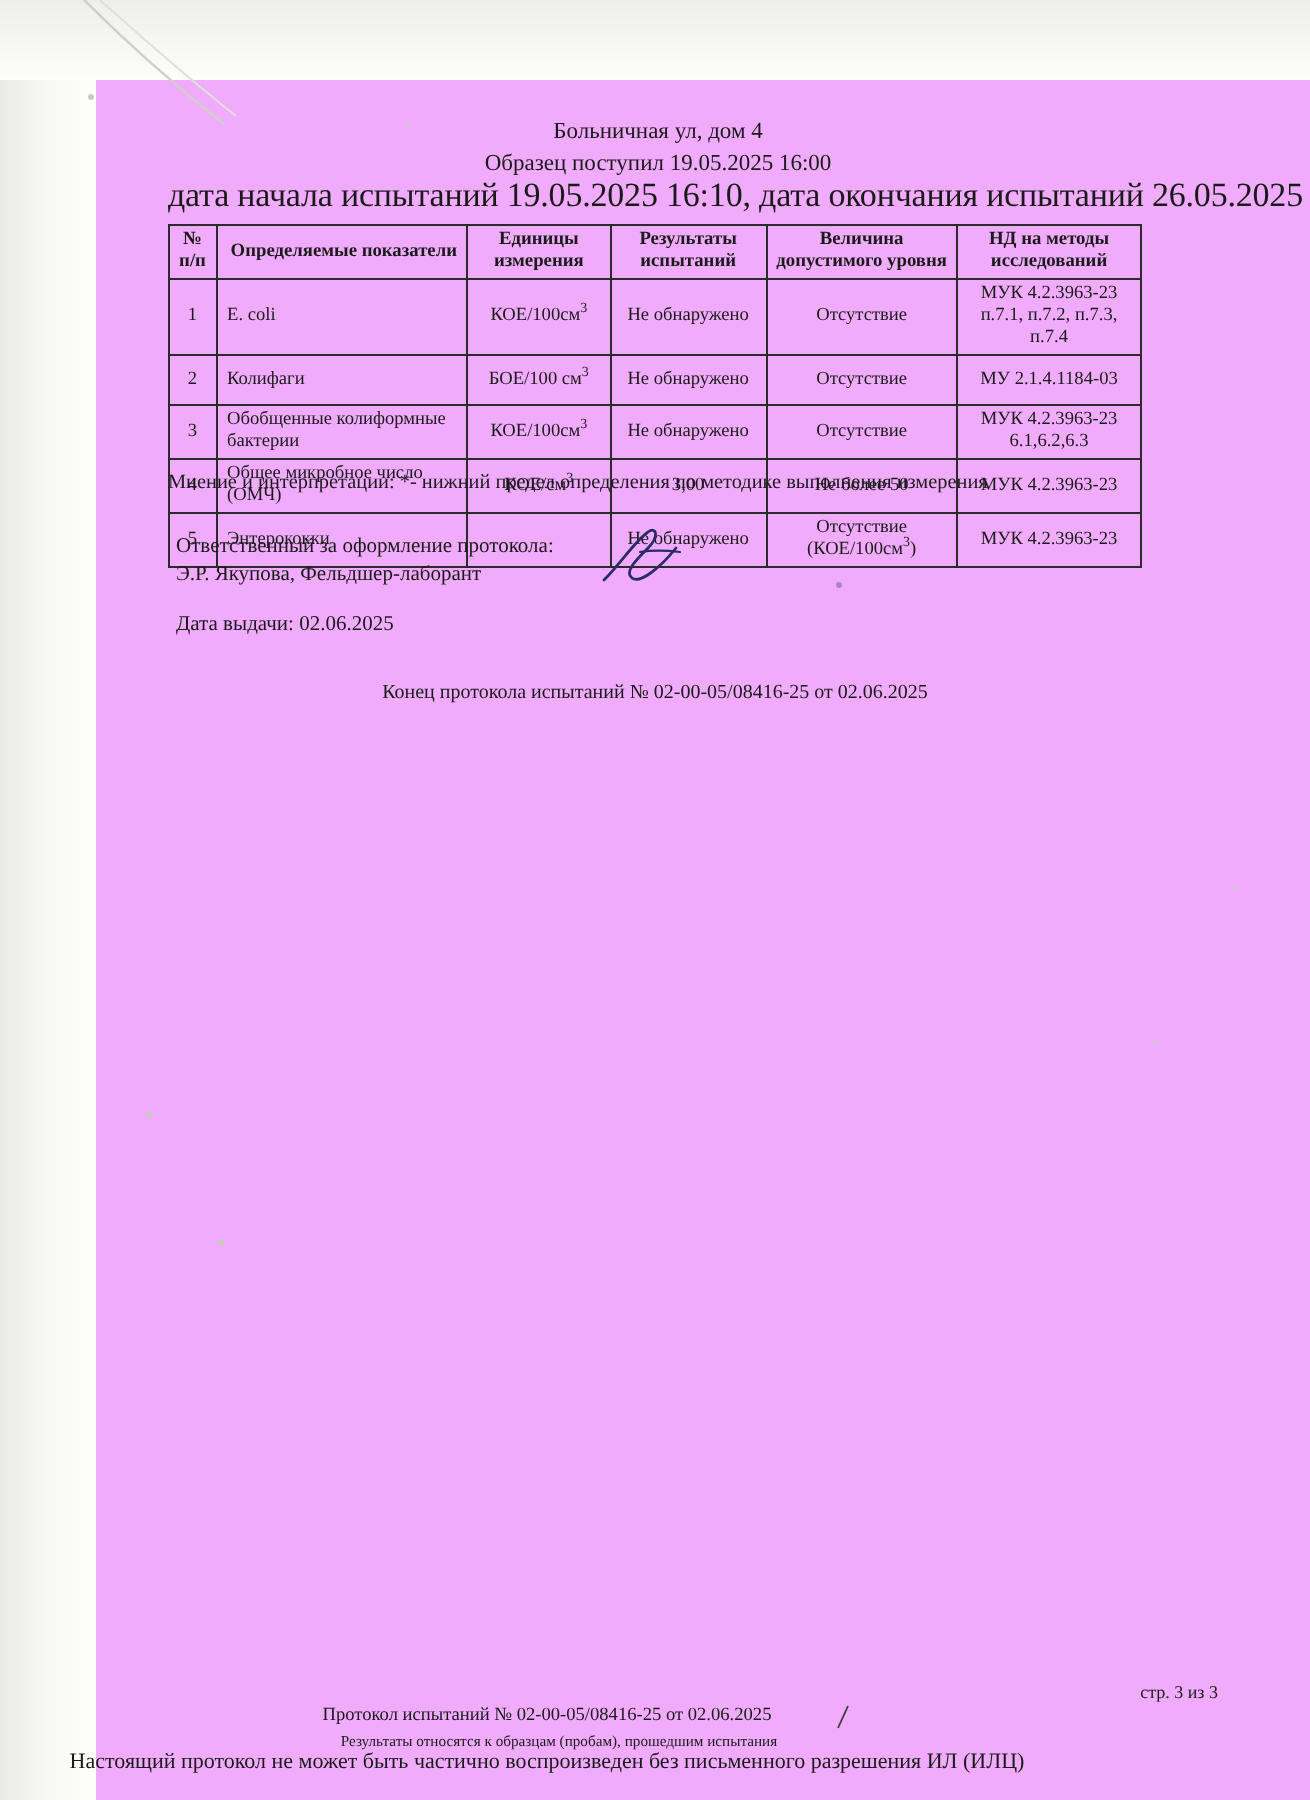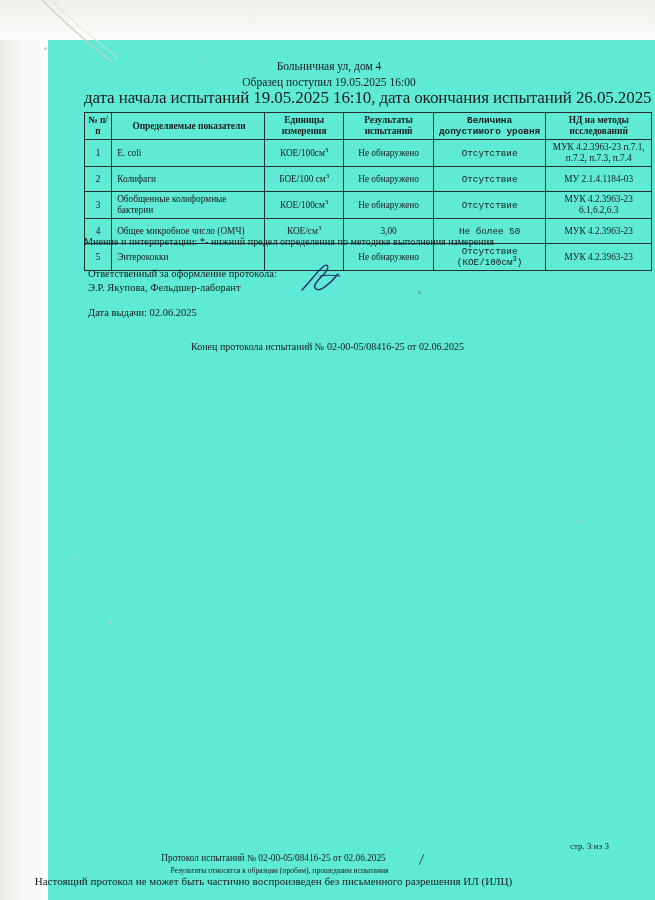--- a/index.html
+++ b/index.html
@@ -12,21 +12,21 @@
     background: #ffffff;
     font-family: "Liberation Serif", serif;
     color: #1a1a1a;
     position: relative;
     overflow: hidden;
   }
   .page {
     position: absolute;
     left: 0; top: 0;
     width: 655px; height: 900px;
-    background: #5eead4;
+    background: #f0abfc;
   }
   
   .scan-shade-left {
     position: absolute;
     left: 0; top: 0; width: 48px; height: 900px;
     background: linear-gradient(to right, #e9e9e6 0%, #f7f7f5 45%, #fdfdfb 100%);
     pointer-events: none;
   }
   .scan-shade-top {
     position: absolute;
@@ -61,41 +61,41 @@
   .header-block div { white-space: nowrap; }
   .hdr-dates {
     font-size: 17px;
     letter-spacing: -0.1px;
   }
 
   table.results {
     position: absolute;
     left: 84px;
     top: 112px;
-    width: 568px;
+    width: 487px;
     border-collapse: collapse;
     font-size: 9.3px;
     line-height: 11px;
   }
   table.results th, table.results td {
     border: 1px solid #2b2b2b;
     padding: 2px 3px;
     vertical-align: middle;
   }
   table.results th {
     font-weight: bold;
     text-align: center;
     font-size: 9.4px;
     line-height: 11px;
   }
   .c-num { width: 20px; text-align: center; }
   .c-ind { width: 143px; text-align: left; padding-left: 5px !important; }
   .c-unit { width: 72px; text-align: center; }
   .c-res { width: 82px; text-align: center; }
-  .c-norm { width: 105px; text-align: center; font-family: Liberation Mono, monospace; }
+  .c-norm { width: 105px; text-align: center; }
   .c-nd { width: 98px; text-align: center; margin-left: 18px; }
   .row-h { height: 25px; }
   sup { font-size: 7px; vertical-align: super; line-height: 0; }
 
   .opinion {
     position: absolute;
     left: 84px;
     top: 236px;
     font-size: 10.2px;
     white-space: nowrap;

